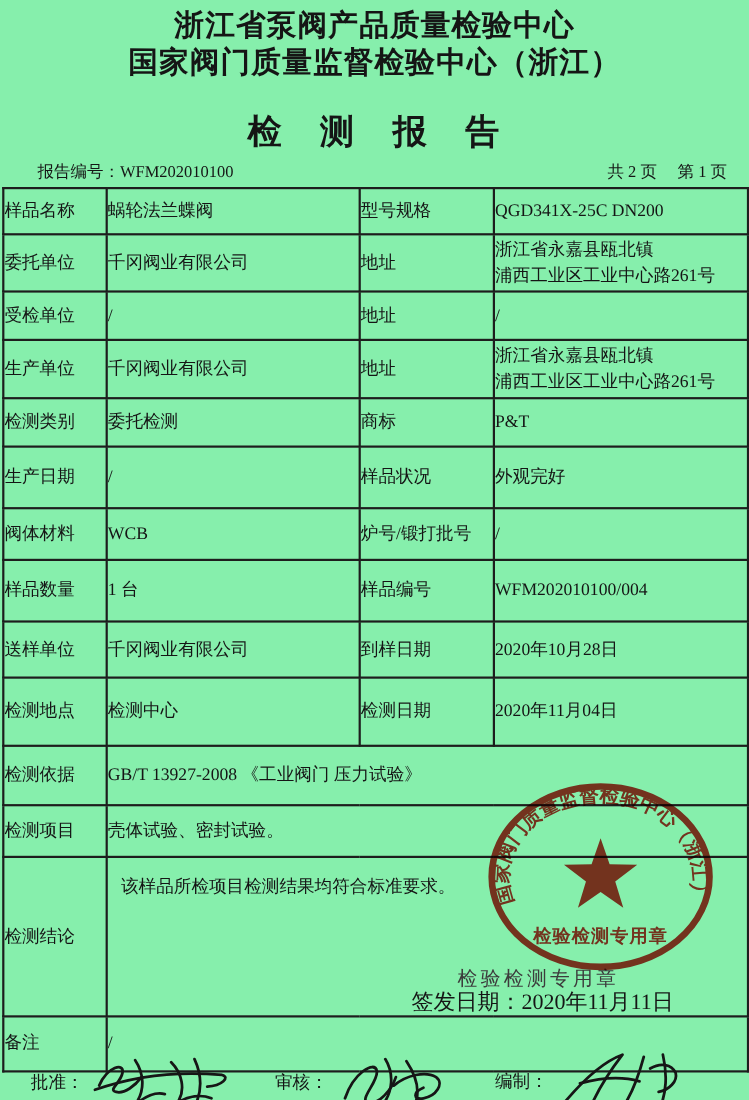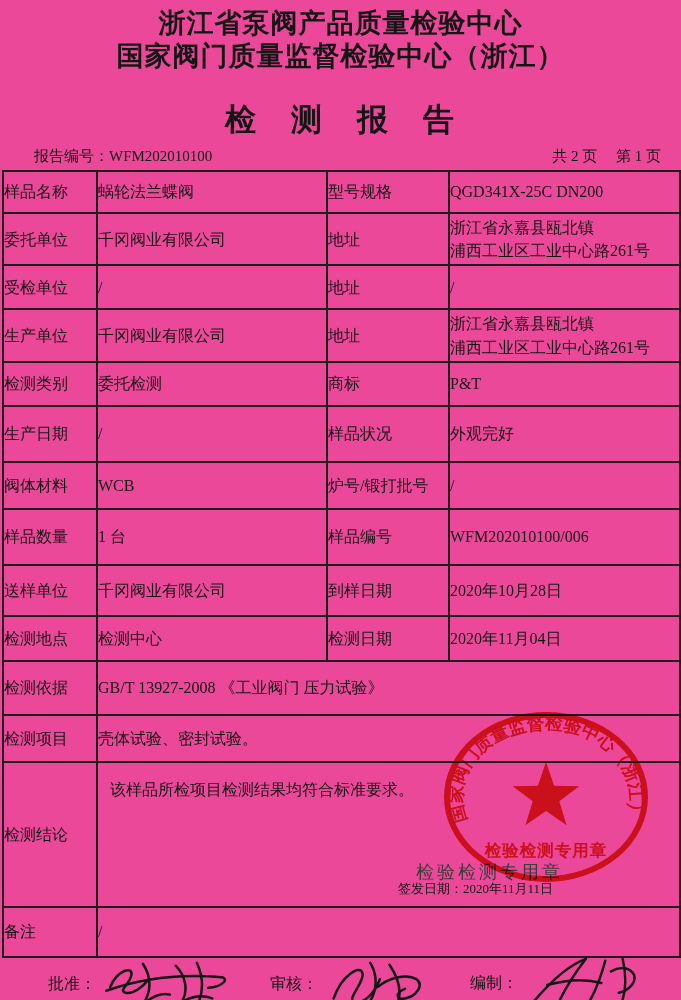--- a/index.html
+++ b/index.html
@@ -1,17 +1,17 @@
 <!DOCTYPE html>
 <html><head>
 <meta charset="utf-8">
 <style>
   html,body{margin:0;padding:0;background:#ffffff;}
   .page{
-    position:relative;width:681px;height:1000px;background:#ec4899;overflow:hidden;
+    position:relative;width:681px;height:1000px;background:#86efac;overflow:hidden;
     font-family:"Liberation Serif","DejaVu Serif",serif;color:#151515;
   }
   
   .org-line{
     text-align:center;font-family:"Liberation Sans","DejaVu Sans",sans-serif;
     font-weight:bold;font-size:27px;line-height:33px;letter-spacing:1px;
   }
   .org-line.first{padding-top:7px;}
   .doc-title{
     text-align:center;font-family:"Liberation Sans","DejaVu Sans",sans-serif;
@@ -30,37 +30,37 @@
     font-size:16px;line-height:1.45;padding:2px 0;white-space:pre-line;
     overflow:hidden;
   }
   td.lab{padding:2px 2px;}
   td.vtl{text-align:left;vertical-align:top;padding:9px 12px;}
   td.concl{position:relative;text-align:left;vertical-align:top;padding:0;}
   .concl-text{position:absolute;left:12px;top:15px;font-size:16px;}
   .seal-underlay{
     position:absolute;left:318px;top:96px;font-size:18px;letter-spacing:3px;color:#3c3c3c;
   }
-  .issue-date{position:absolute;left:300px;top:117px;font-size:13px;}
+  .issue-date{position:absolute;left:276px;top:117px;font-size:20px;}
   
   tr.h42{height:42px}tr.h51{height:51px}tr.h44{height:44px}tr.h48{height:48px}
-  tr.h46{height:56px}tr.h47{height:47px}tr.h45{height:45px}tr.h66{height:54px}
+  tr.h46{height:56px}tr.h47{height:47px}tr.h45{height:62px}tr.h66{height:54px}
   tr.h65{height:47px}tr.h145{height:145px}tr.h50{height:50px}
   
   .stamp{
     position:absolute;left:441px;top:709px;width:210px;height:178px;
     z-index:6;mix-blend-mode:multiply;opacity:.93;pointer-events:none;
   }
   .stamp .ring{stroke:#d8261c;stroke-width:6;fill:none;}
   .stamp .star{fill:#d8261c;}
   .stamp text{fill:#d8261c;font-family:"Liberation Sans","DejaVu Sans",sans-serif;font-weight:bold;}
   .stamp .arc-text{font-size:17.5px;}
   .stamp .bottom-text{font-size:16.5px;letter-spacing:1px;}
   
-  .footer{position:absolute;left:0;top:944px;width:618px;height:56px;margin-left:20px;}
+  .footer{position:absolute;left:0;top:944px;width:618px;height:56px;}
   .sig-group{position:absolute;display:flex;align-items:center;}
   .sig-label{font-size:16px;white-space:nowrap;}
   .sig-group svg{display:block;margin-left:2px;}
   .sig-group path{stroke:#161616;stroke-width:2.6;fill:none;stroke-linecap:round;stroke-linejoin:round;}
   #sig-approve{left:28px;top:14px;}
   #sig-review{left:250px;top:14px;}
   #sig-prepare{left:450px;top:10px;}
 </style>
 </head>
 <body>
@@ -124,21 +124,21 @@
     <tr class="h47">
       <td class="lab">阀体材料</td>
       <td>WCB</td>
       <td class="lab">炉号/锻打批号</td>
       <td>/</td>
     </tr>
     <tr class="h46">
       <td class="lab">样品数量</td>
       <td>1 台</td>
       <td class="lab">样品编号</td>
-      <td>WFM202010100/006</td>
+      <td>WFM202010100/004</td>
     </tr>
     <tr class="h51">
       <td class="lab">送样单位</td>
       <td>千冈阀业有限公司</td>
       <td class="lab">到样日期</td>
       <td>2020年10月28日</td>
     </tr>
     <tr class="h45">
       <td class="lab">检测地点</td>
       <td>检测中心</td>

